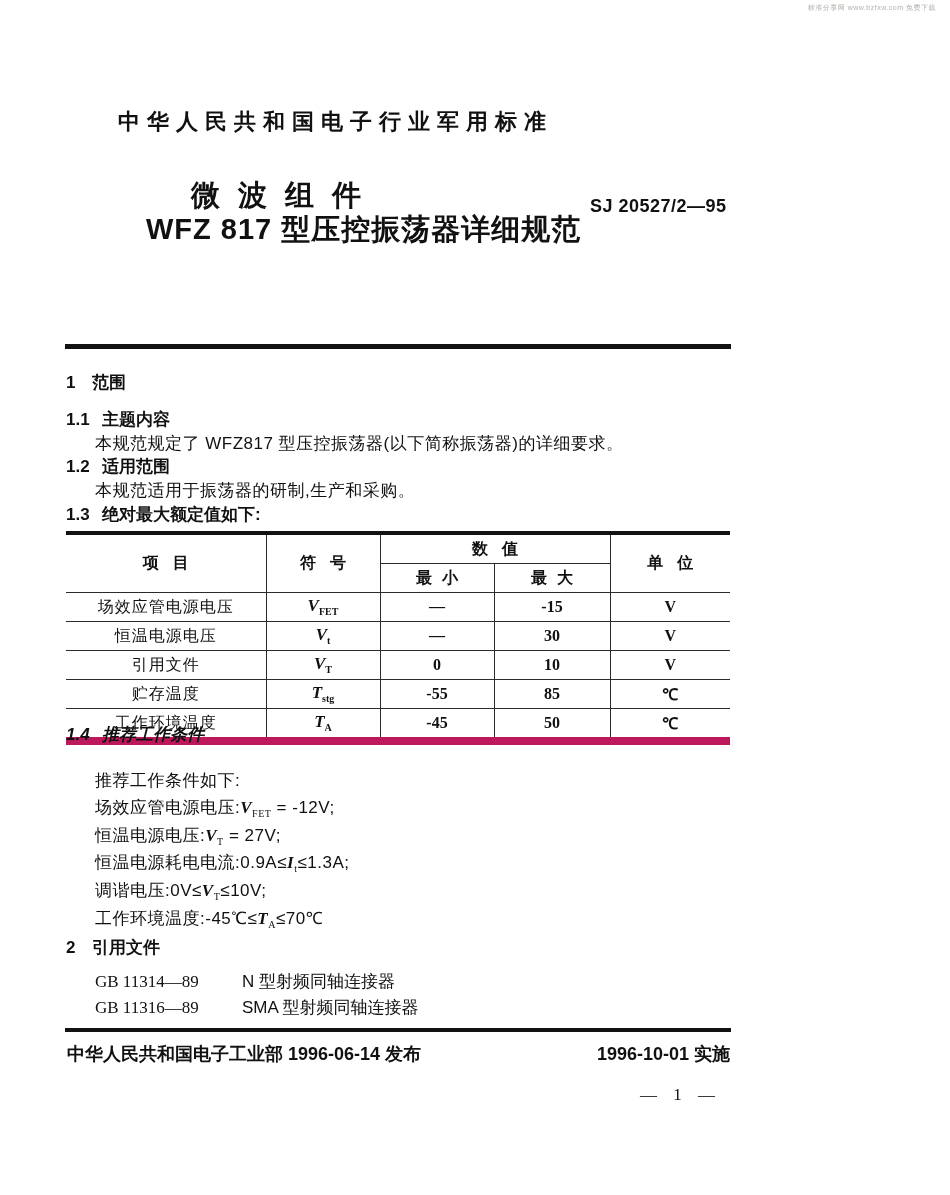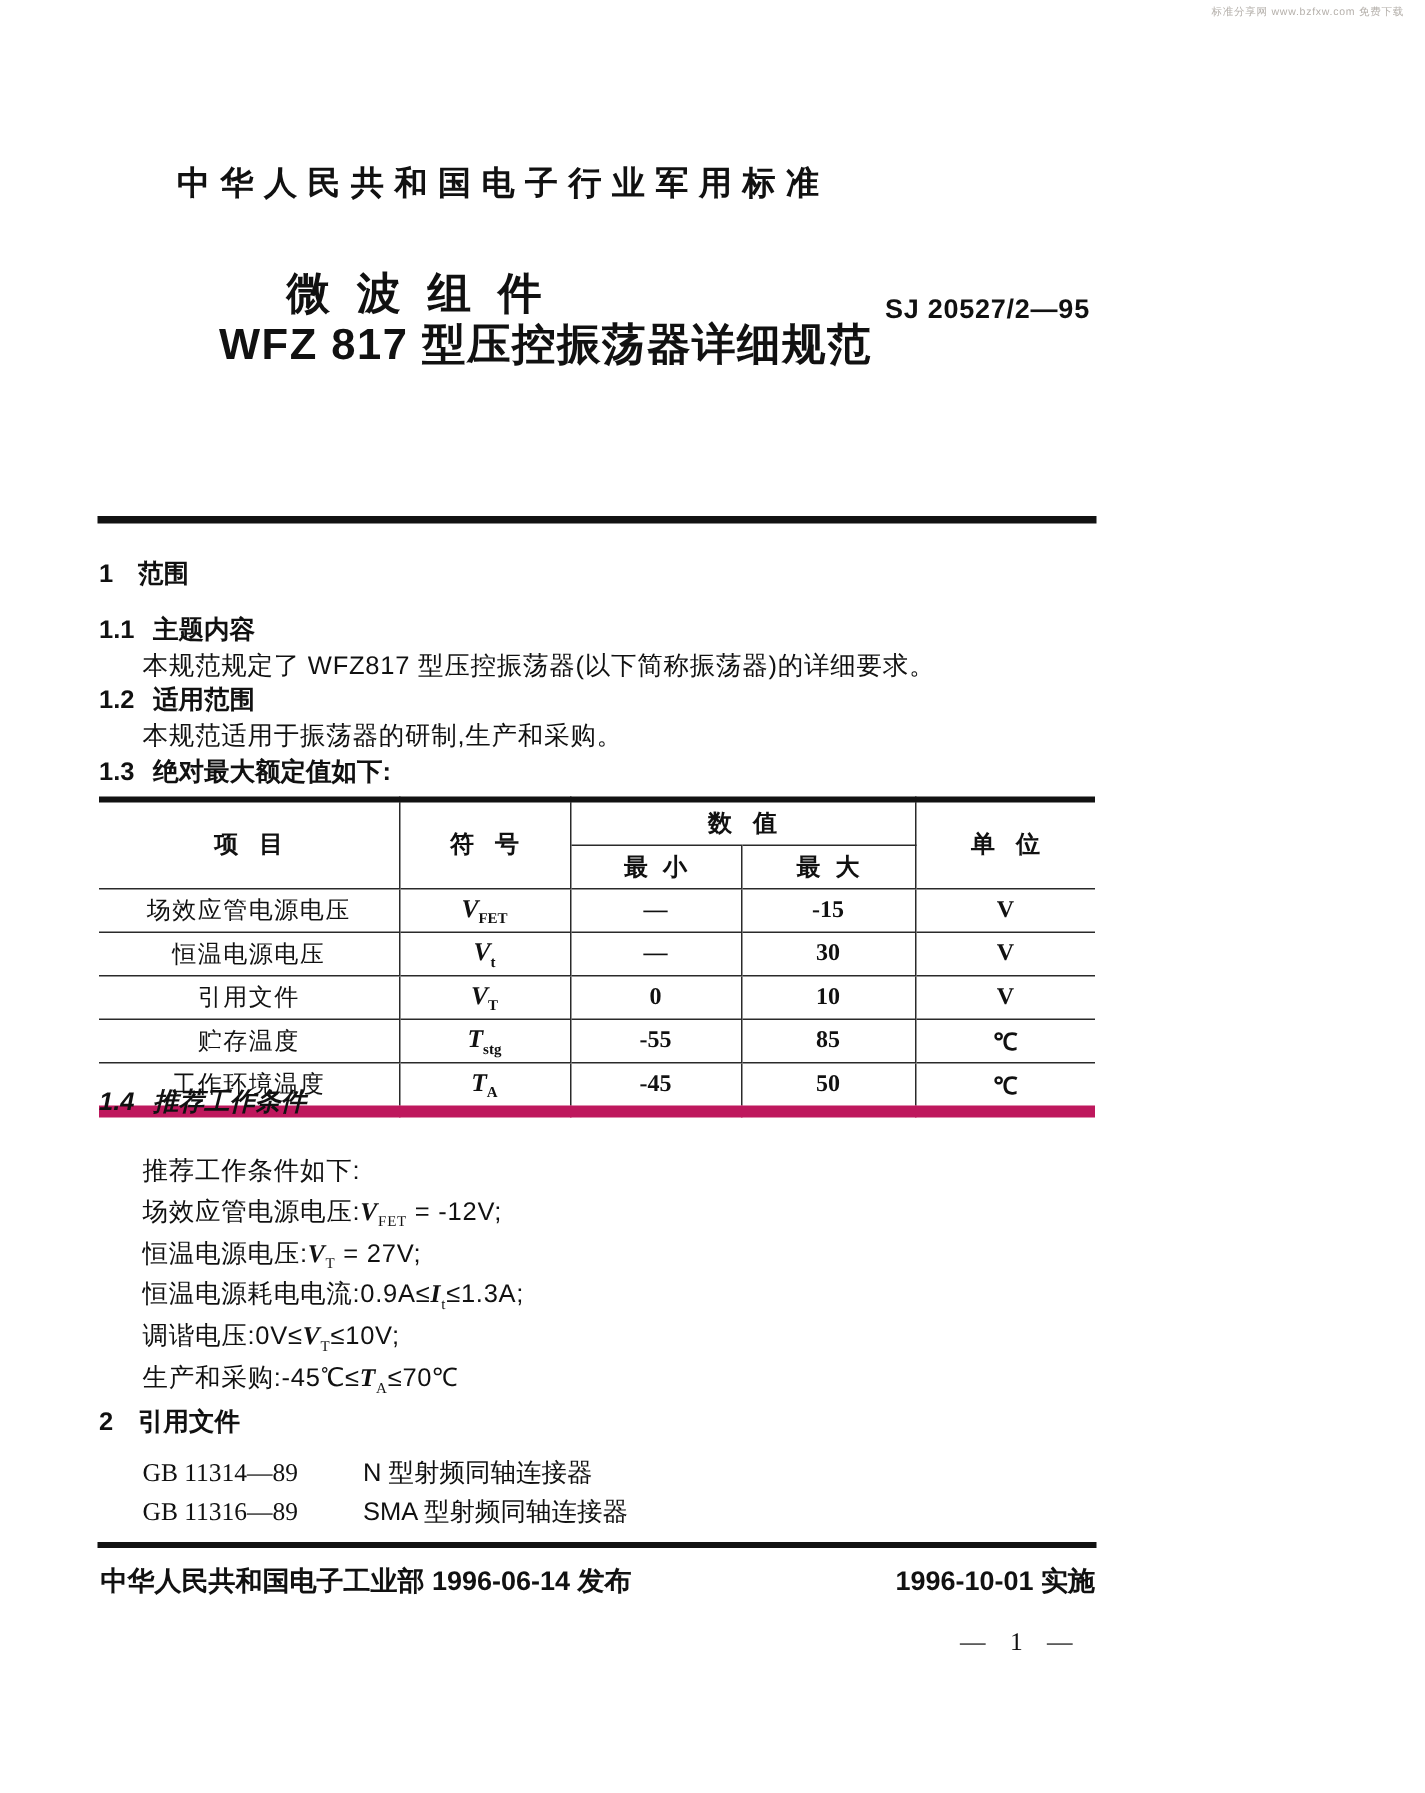--- a/index.html
+++ b/index.html
@@ -166,21 +166,21 @@
   <div class="abs cond c2">
     <span>恒温电源电压:</span><span class="mvar">V</span><sub>T</sub><span> = 27V;</span>
   </div>
   <div class="abs cond c3">
     <span>恒温电源耗电电流:0.9A≤</span><span class="mvar">I</span><sub>t</sub><span>≤1.3A;</span>
   </div>
   <div class="abs cond c4">
     <span>调谐电压:0V≤</span><span class="mvar">V</span><sub>T</sub><span>≤10V;</span>
   </div>
   <div class="abs cond c5">
-    <span>生产和采购:-45℃≤</span><span class="mvar">T</span><sub>A</sub><span>≤70℃</span>
+    <span>工作环境温度:-45℃≤</span><span class="mvar">T</span><sub>A</sub><span>≤70℃</span>
   </div>
 
   <div class="abs h-sec sec2">
     <span class="num">2</span><span>引用文件</span>
   </div>
   <div class="abs ref-line r0">
     <span class="code">GB 11314—89</span><span>N 型射频同轴连接器</span>
   </div>
   <div class="abs ref-line r1">
     <span class="code">GB 11316—89</span><span>SMA 型射频同轴连接器</span>

